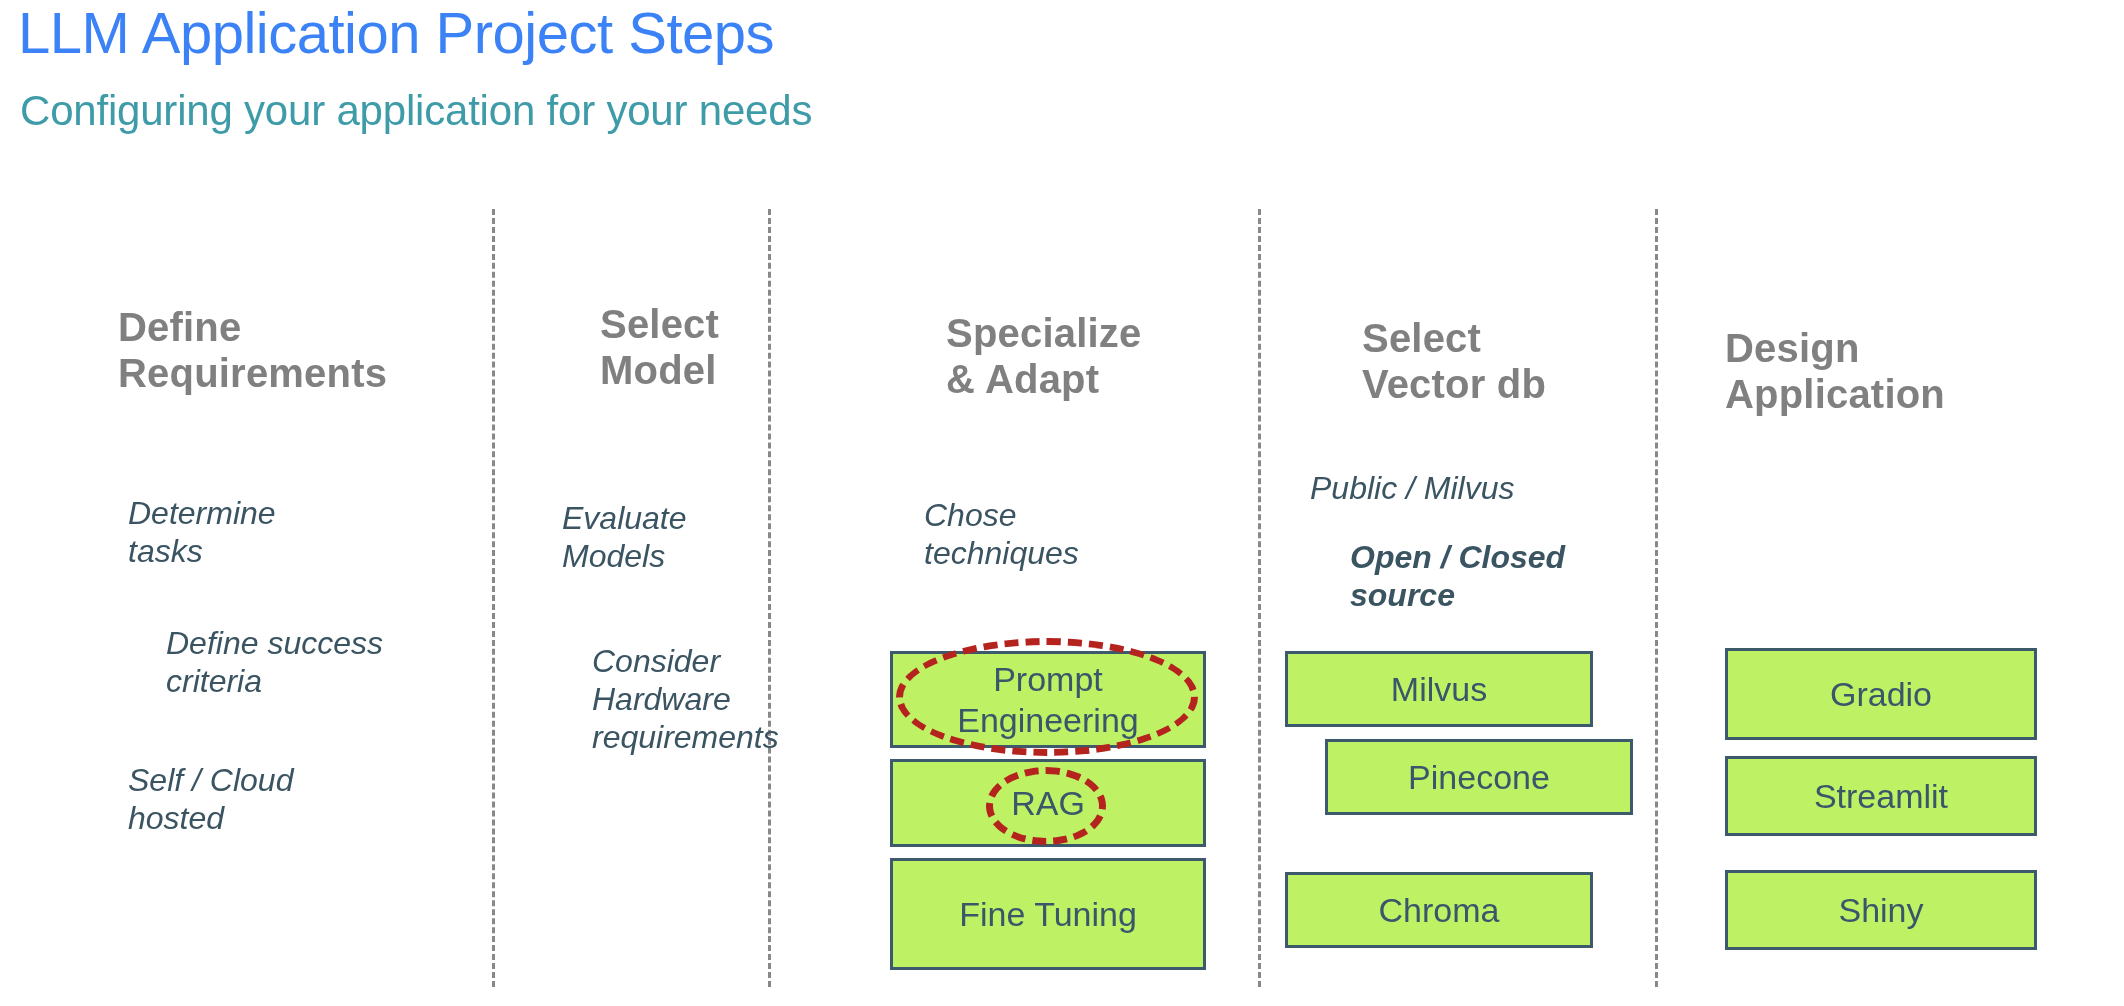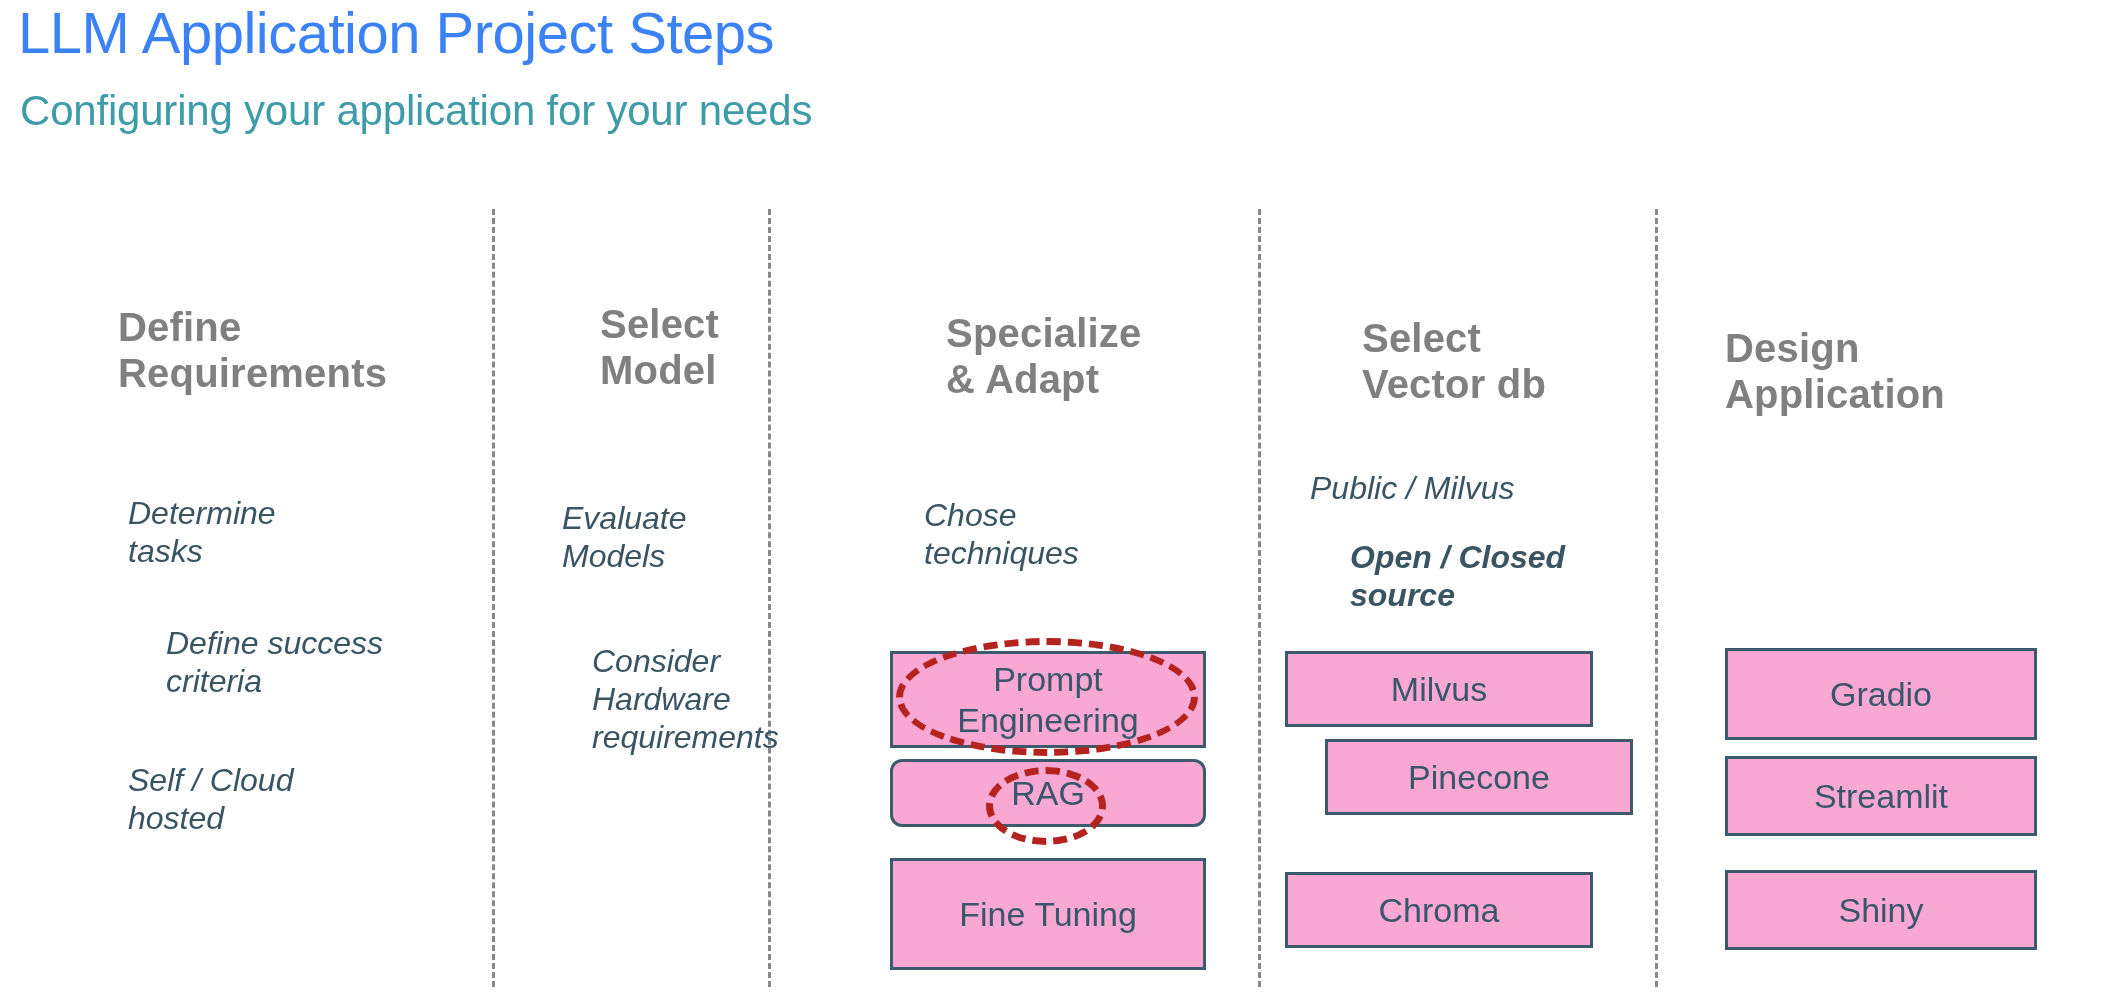--- a/index.html
+++ b/index.html
@@ -74,21 +74,21 @@
     font-style: italic;
     color: #3A5462;
     white-space: pre-line;
   }
 
   
   .box {
     position: absolute;
     box-sizing: border-box;
     border: 3px solid #3D5A6C;
-    background: #f9a8d4;
+    background: #bef264;
     display: flex;
     align-items: center;
     justify-content: center;
     color: #39566A;
     font-size: 34px;
     line-height: 1.12;
     text-align: center;
     font-weight: 400;
   }
   .box.twoline {
@@ -142,21 +142,21 @@
 
   <div class="column" style="left:768px;width:490px;">
     <div class="col-head" style="left:178px;top:298px;width:300px;white-space:pre-line;">Specialize
 &amp; Adapt</div>
     <div class="bullet" style="left:156px;top:497px;width:300px;">Chose
 techniques</div>
 
     <div class="box twoline" style="left:122px;top:651px;width:316px;height:97px;">Prompt
 Engineering</div>
 
-    <div class="box" style="left:122px;top:759px;width:316px;height:68px;border-radius:12px;">RAG</div>
+    <div class="box" style="left:122px;top:759px;width:316px;height:88px;">RAG</div>
 
     <div class="box" style="left:122px;top:858px;width:316px;height:112px;">Fine Tuning</div>
 
     <div class="annot" style="left:128px;top:638px;width:302px;height:118px;"></div>
     <div class="annot" style="left:218px;top:767px;width:120px;height:78px;"></div>
   </div>
 
   <div class="column" style="left:1258px;width:397px;">
     <div class="col-head" style="left:104px;top:303px;width:330px;white-space:pre-line;">Select
 Vector db</div>

